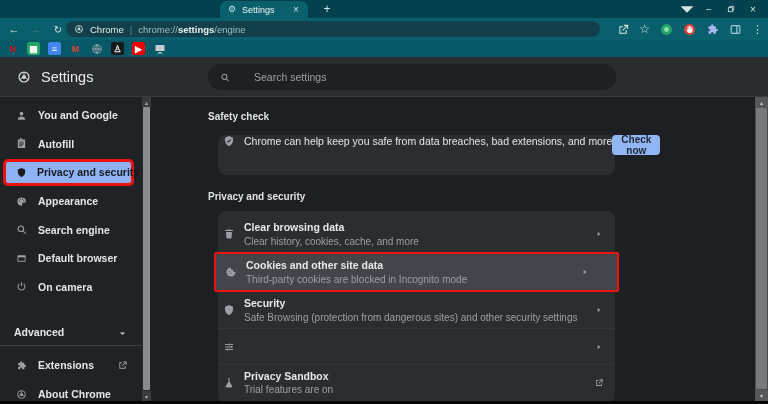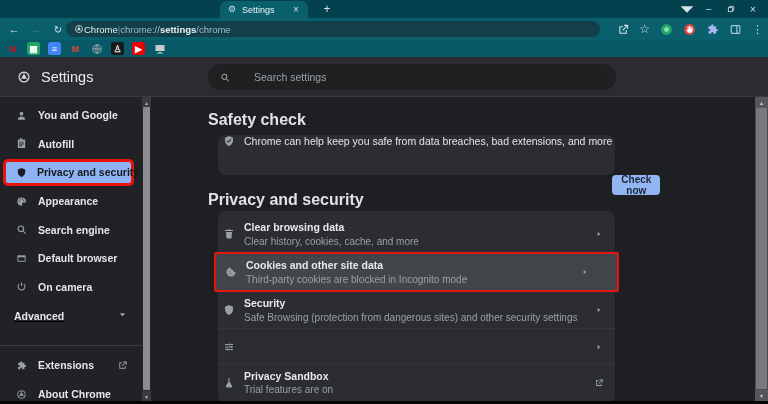--- a/index.html
+++ b/index.html
@@ -21,21 +21,21 @@
   .winctl { width:22px; height:18px; display:inline-flex; align-items:center; justify-content:center;
             font-size:10px; color:#D6E4E7; }
   .winctl .ic { width:8px; height:8px; color:#D6E4E7; }
 
   
   .toolbar { position:absolute; left:0; top:18px; width:768px; height:22px; background:#0A5F6D; }
   .navbtn { position:absolute; top:0; height:22px; width:16px; display:inline-flex; align-items:center;
             justify-content:center; font-size:11px; color:#D7E2E4; }
   .nav-back { left:6px; } .nav-fwd { left:28px; color:#47808E; } .nav-reload { left:50px; font-size:10px; }
   .omnibox { position:absolute; left:66px; top:3px; width:534px; height:16px; background:#133F4A;
-             border-radius:8px; display:flex; align-items:center; padding:0 8px; gap:0; }
+             border-radius:8px; display:flex; align-items:center; padding:0 8px; gap:6px; }
   .obicon { width:10px; height:10px; color:#C3D2D6; }
   .obsite { font-size:9.5px; color:#E4EDEE; }
   .obsep { font-size:9.5px; color:#5E8D99; }
   .oburl { font-size:9.5px; color:#9FBFC7; white-space:nowrap; }
   .oburl .strong { color:#E9F1F2; font-weight:bold; }
   .tbactions { position:absolute; right:5px; top:0; height:22px; display:flex; align-items:center; gap:10px; }
   .tbact { display:inline-flex; align-items:center; justify-content:center; }
   .i-share { width:11px; height:11px; color:#D9E3E5; }
   .i-star { font-size:12px; color:#D9E3E5; }
   .i-ext { width:13px; height:13px; }
@@ -63,21 +63,21 @@
   
   .page { position:absolute; left:0; top:98px; width:768px; height:303px; }
   .sidebar { position:absolute; left:0; top:0; width:142px; height:303px; background:#202225; padding-top:3px; }
   .sbitem { height:28.6px; display:flex; align-items:center; }
   .sbic { width:11px; height:11px; color:#9AA0A6; margin-left:16px; flex:none; }
   .sblabel { font-size:10.5px; font-weight:bold; color:#E4E6E9; margin-left:11px; white-space:nowrap; }
   .selpill { display:flex; align-items:center; height:27px; margin-left:3px; width:131px;
              border:3px solid #E9120D; border-radius:5px; background:#8FB2F4; }
   .selpill .sbic { color:#1B1C1F; margin-left:10px; }
   .selpill .sblabel { color:#16171A; margin-left:10px; }
-  .advrow { height:28px; display:flex; align-items:flex-start; margin-top:9px; padding:0 15px 0 14px;text-decoration:underline; }
+  .advrow { height:28px; display:flex; align-items:flex-end; margin-top:9px; padding:0 15px 0 14px; }
   .advlabel { font-size:10.5px; font-weight:bold; color:#E4E6E9; flex:1; }
   .advchev { width:9px; height:9px; color:#C0C3C6; }
   .sbdivider { height:1px; background:#3C4043; margin-top:7px; }
   .sbfoot { margin-top:5px; }
   .sbtrail { width:11px; height:11px; color:#9AA0A6; margin-left:auto; margin-right:14px; }
 
   
   .sbscroll { position:absolute; left:142px; top:-1px; width:9px; height:304px; background:#242528; }
   .scrollbtn { height:10px; background:#3A3B3F; color:#A8AAAD; font-size:6px; display:flex;
                align-items:center; justify-content:center; }
@@ -85,31 +85,31 @@
   .sbscroll .btn-bottom { position:absolute; bottom:0; left:0; width:100%; }
 
   
   .winscroll { position:absolute; right:0; top:-1px; width:13px; height:304px; background:#4A4B4E; }
   .winscroll .scrollbtn { height:11px; background:#55575A; color:#C6C8CB; }
   .winthumb { position:absolute; left:1px; top:11px; width:11px; height:281px; background:#77797C; }
   .winscroll .btn-bottom { position:absolute; bottom:0; left:0; width:100%; }
 
   
   .content { position:absolute; left:151px; top:0; width:604px; height:303px; background:#1E1F22; }
-  .seclabel { position:absolute; left:57px; font-size:16px; font-weight:bold; color:#DFE1E4; }
+  .seclabel { position:absolute; left:57px; font-size:10px; font-weight:bold; color:#DFE1E4; }
   .lbl-safety { top:13px; }
   .lbl-privacy { top:93px; }
   .card { position:absolute; left:67px; width:397px; background:#2B2D30; border-radius:8px; }
   .card-safety { top:37px; height:40px; display:flex; }
   .card-privacy { top:113px; height:191px; padding-top:5px; border-radius:8px 8px 6px 6px; }
   .rowic { width:12px; height:12px; color:#9AA0A6; margin:0 9px 0 5px; flex:none; }
   .safetext { font-size:10.5px; color:#E3E5E8; white-space:nowrap; }
   .checkbtn { margin-left:auto; margin-right:14px; height:20px; padding:0 9px; background:#92B6F4;
               color:#1E2530; font-size:10px; font-weight:bold; border:none; border-radius:4px;
-              display:inline-flex; align-items:center; font-family:"Liberation Sans", sans-serif;margin-top:40px; }
+              display:inline-flex; align-items:center; font-family:"Liberation Sans", sans-serif; }
   .srow { height:36px; display:flex; align-items:center; border-top:1px solid #35363A; }
   .srow:first-child { border-top:none; }
   .rowtext { display:flex; flex-direction:column; justify-content:center; min-width:0; }
   .rowtitle { font-size:10.5px; font-weight:bold; color:#E6E8EB; white-space:nowrap; }
   .rowsub { font-size:10px; color:#9BA0A5; margin-top:2.5px; white-space:nowrap; }
   .trail { width:8px; height:8px; color:#9AA0A6; margin-left:auto; margin-right:12px; flex:none; }
   .trail-open { width:10px; height:10px; margin-right:11px; }
   .srow.hl { background:#42464B; border-top:none; border:2.5px solid #E9120D; border-radius:2px;
              margin:0 -4px; height:40px; position:relative; z-index:2; padding-right:16px; }
   .srow.hl + .srow { border-top:none; }
@@ -155,21 +155,21 @@
     <div class="omnibox">
       <span class="ic obicon">
           <svg viewBox="0 0 24 24" fill="none" stroke="currentColor" stroke-width="2">
             <circle cx="12" cy="12" r="8.5"></circle>
             <circle cx="12" cy="12" r="3.4" fill="currentColor" stroke="none"></circle>
             <path d="M12 3.8v4.9M4.8 16.2l4.3-2.6M19.2 16.2l-4.4-2.4" stroke-width="1.6"></path>
           </svg>
         </span>
       <span class="obsite">Chrome</span>
       <span class="obsep">|</span>
-      <span class="oburl"><span class="dim">chrome://</span><span class="strong">settings</span><span class="dim">/chrome</span></span>
+      <span class="oburl"><span class="dim">chrome://</span><span class="strong">settings</span><span class="dim">/engine</span></span>
     </div>
     <div class="tbactions">
       <span class="tbact ic i-share">
           <svg viewBox="0 0 24 24" fill="none" stroke="currentColor" stroke-width="2.2">
             <path d="M18 13v7H4V6h7"></path>
             <path d="M13 3h8v8"></path>
             <path d="M10 14L21 3"></path>
           </svg>
         </span>
       <span class="tbact ic i-star">☆</span>

